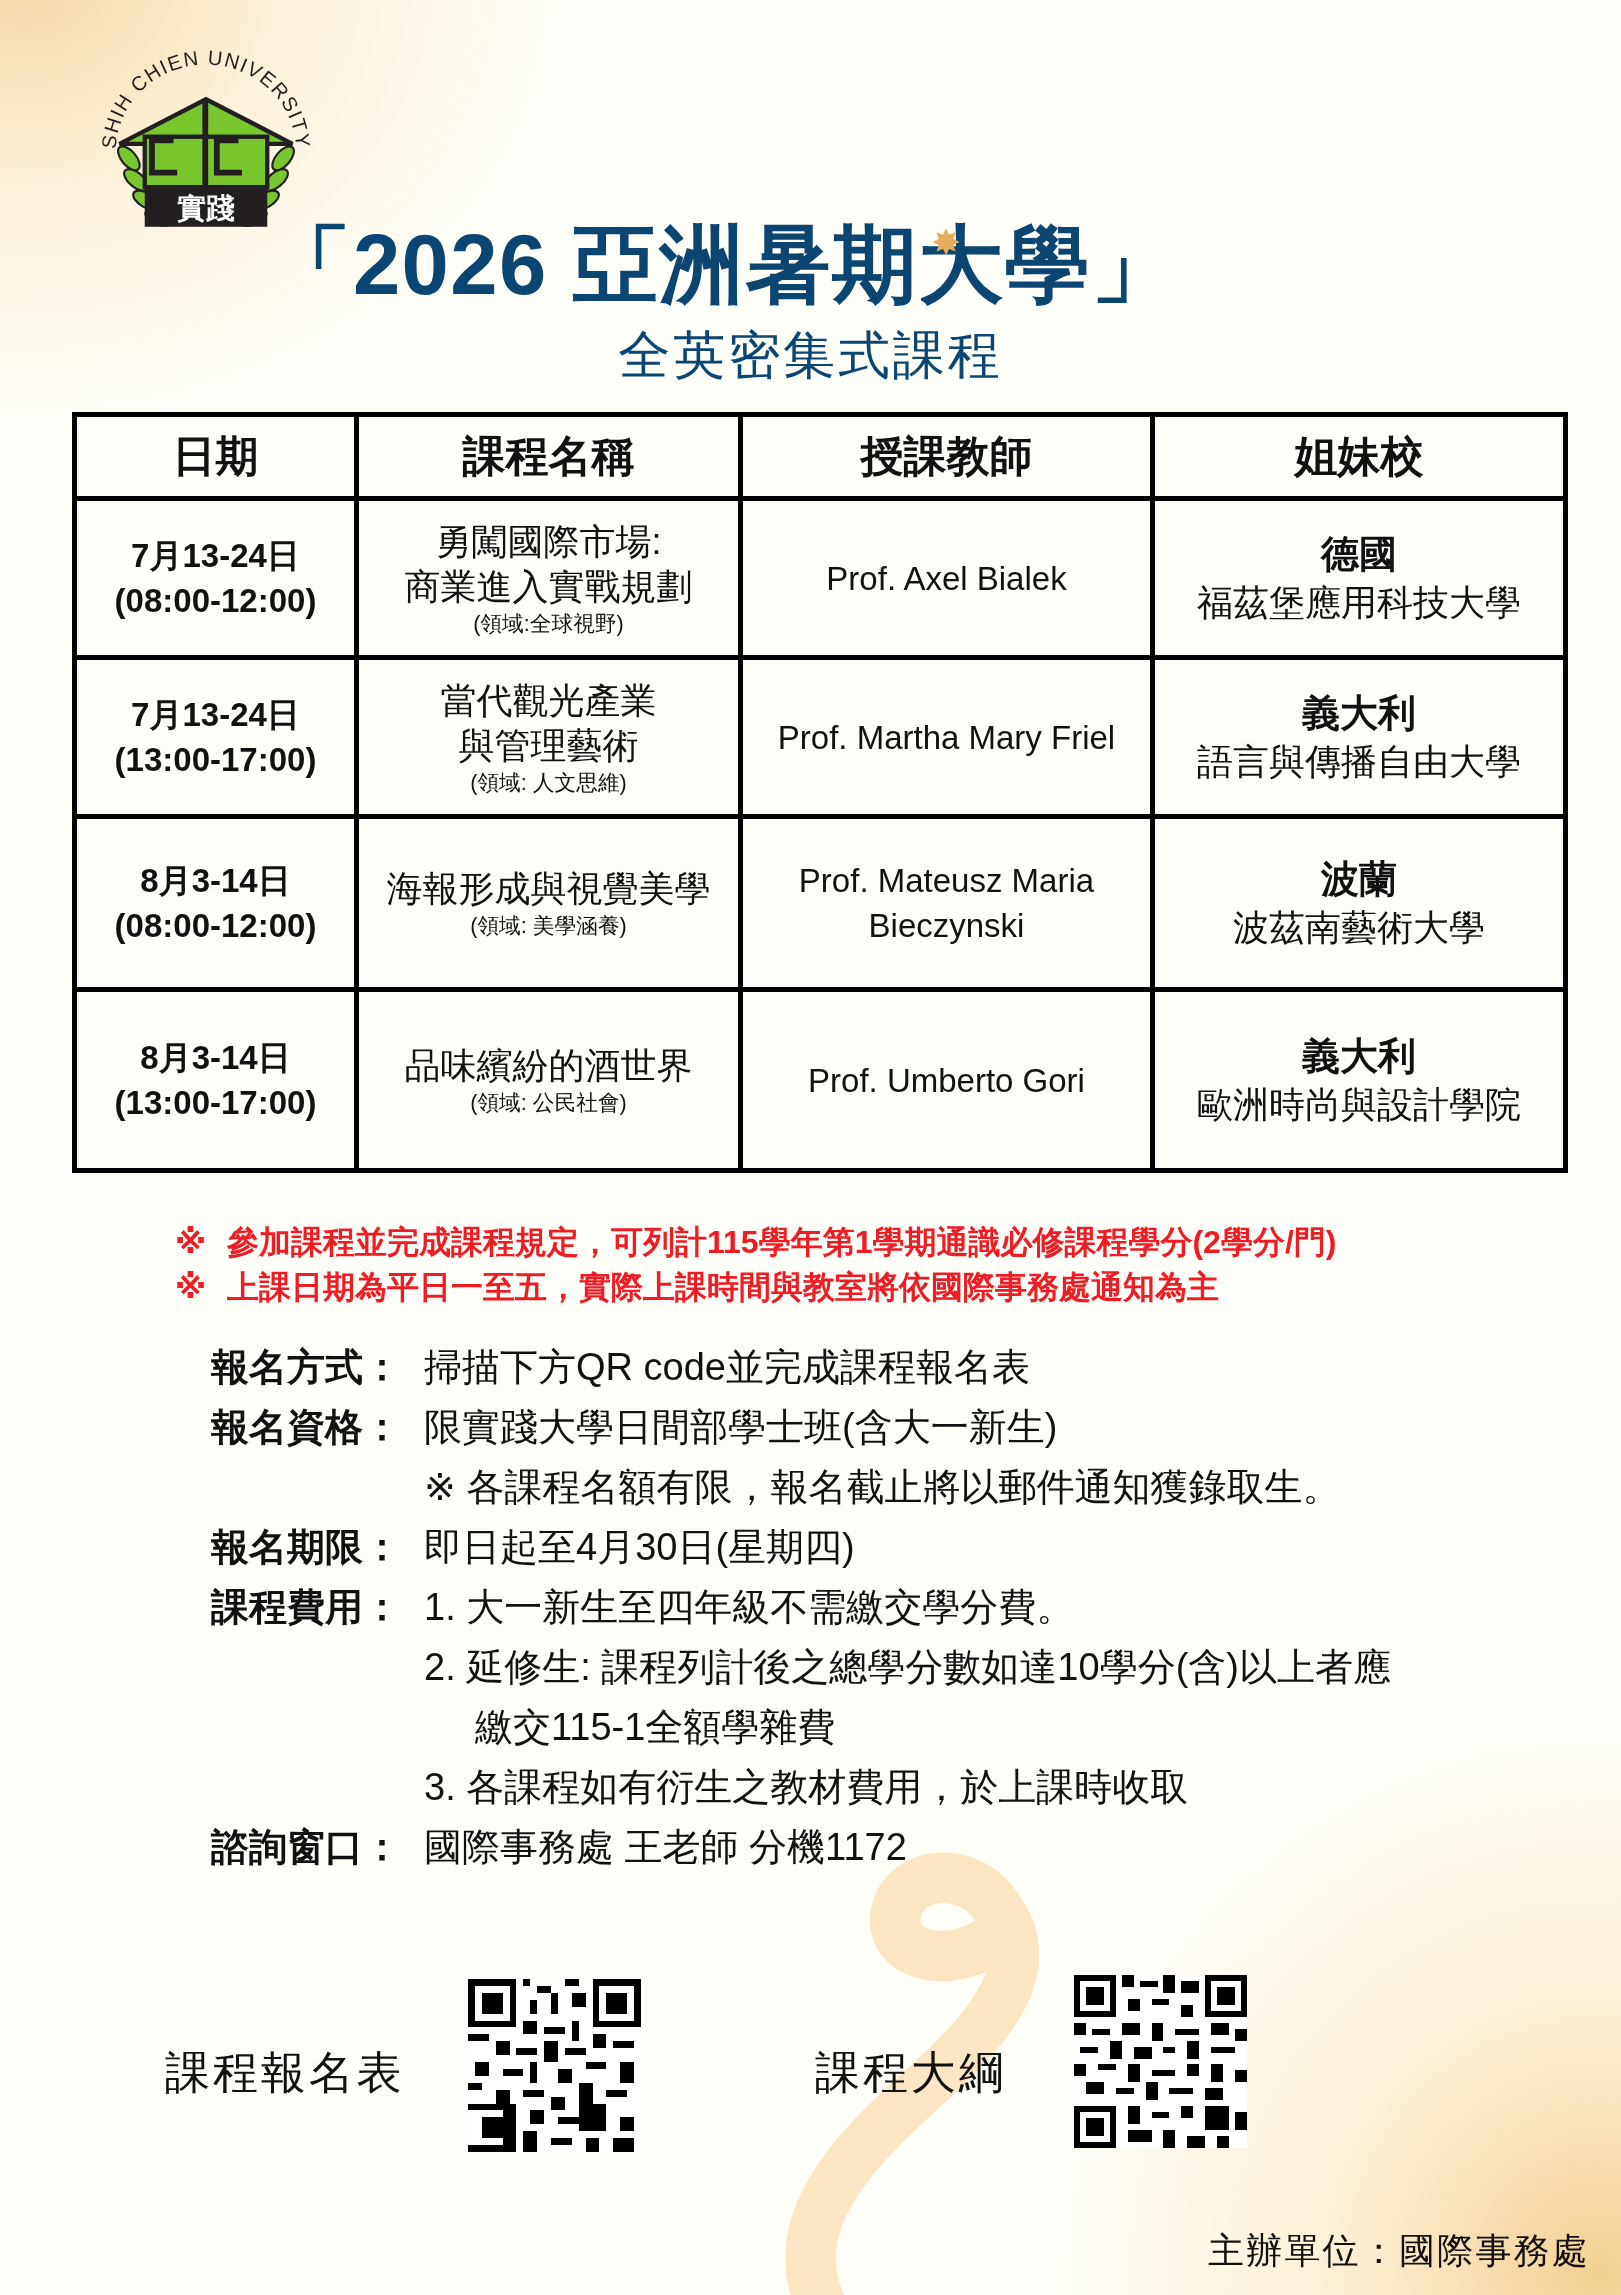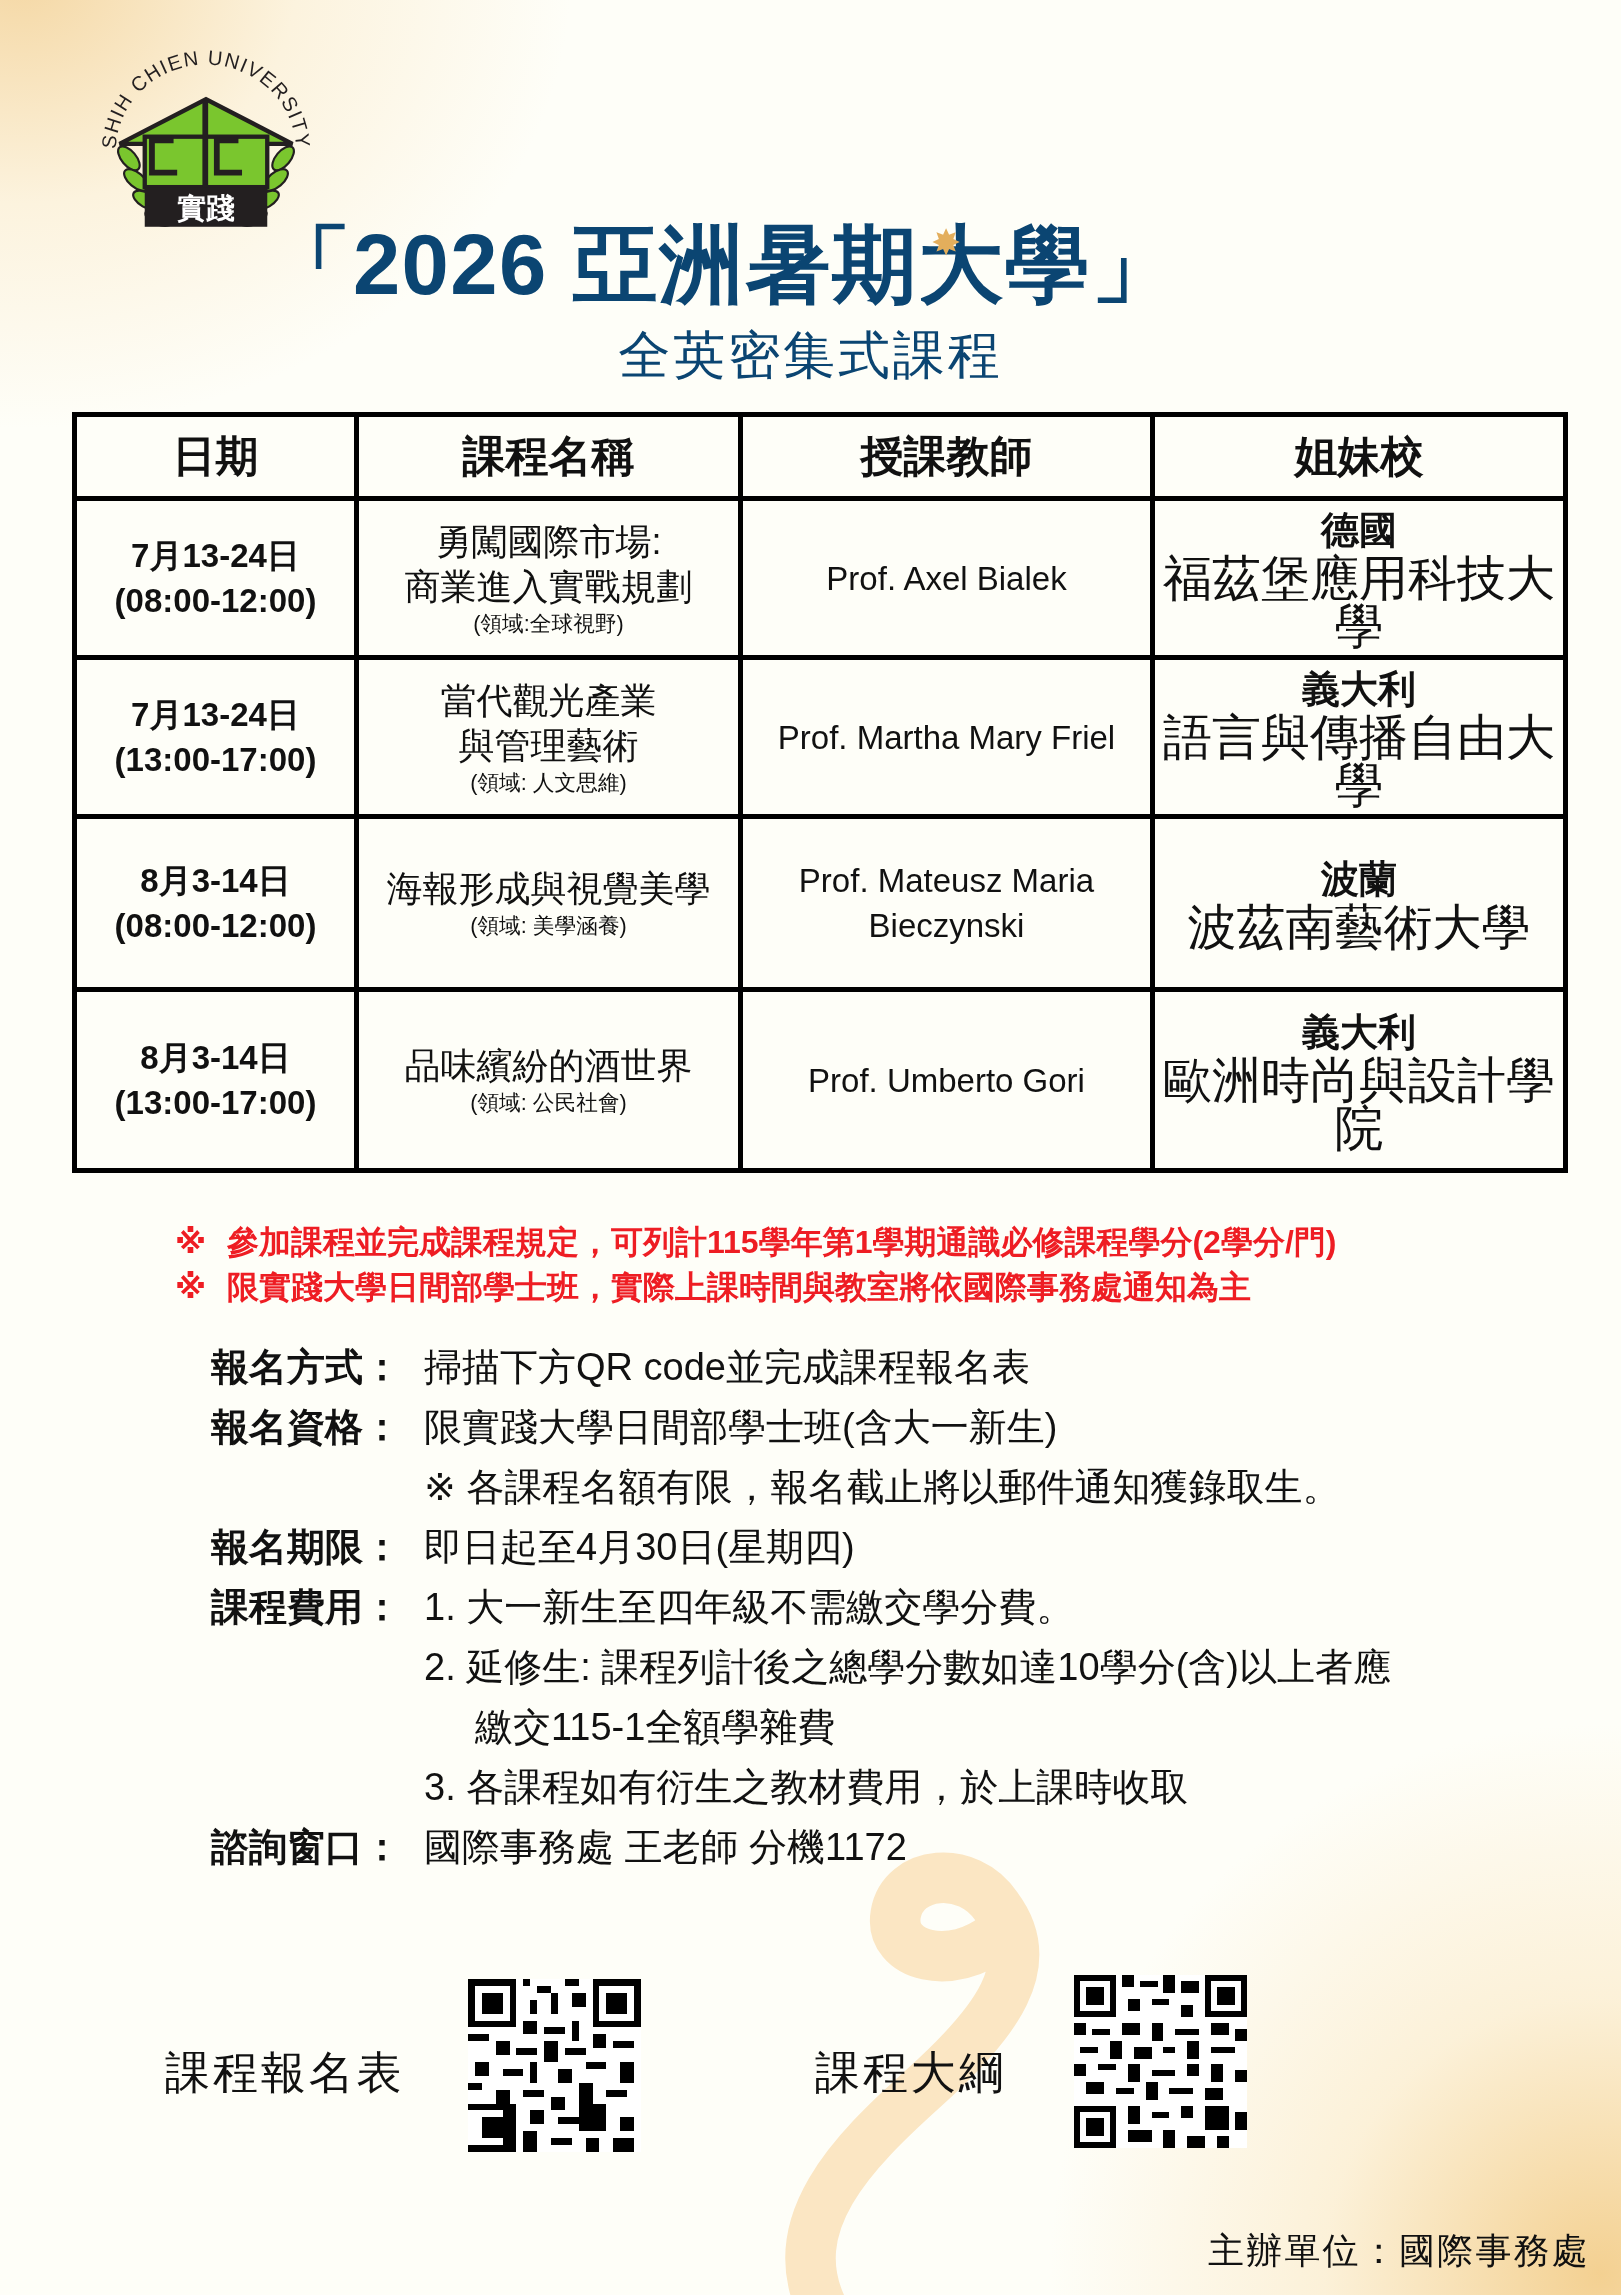--- a/index.html
+++ b/index.html
@@ -20,21 +20,21 @@
   table.sched{position:absolute;left:72px;top:412px;width:1490px;border-collapse:collapse;
     background:#fefef8;table-layout:fixed;border-radius:18px;}
   table.sched td, table.sched th{border:5px solid #000;text-align:center;vertical-align:middle;padding:0 2.9px;}
   table.sched th{height:79px;font-size:43px;font-weight:bold;}
   .c-date{width:282px;} .c-course{width:384px;} .c-teacher{width:412px;} .c-partner{width:413px;}
   .date-main,.date-time{font-size:33px;font-weight:bold;line-height:45px;display:block;}
   .course-name{font-size:36px;line-height:45px;display:block;}
   .course-domain{font-size:21.7px;line-height:29px;display:block;}
   .teacher{font-size:33px;line-height:45px;display:block;}
   .country{font-size:38px;font-weight:bold;line-height:49px;display:block;}
-  .school{font-size:49px;line-height:48px;display:block;font-family:Liberation Serif, serif;}
+  .school{font-size:36px;line-height:48px;display:block;}
   .notes{position:absolute;left:175px;top:1220px;color:#ee1d23;font-weight:bold;font-size:32px;line-height:45px;}
   .notes .mark{display:inline-block;width:52px;}
   .info{position:absolute;left:211px;top:1337px;font-size:38px;line-height:60px;}
   .info .row{display:flex;white-space:nowrap;}
   .info .lbl{font-weight:bold;width:213px;flex:none;}
   .info .indent{padding-left:213px;}
   .info .indent2{padding-left:264px;}
   .qr-label{position:absolute;font-size:45px;letter-spacing:2.9px;}
   .qr{position:absolute;width:173px;height:173px;background:#fff;}
   .organizer{position:absolute;left:1166px;top:2227px;font-size:36px;letter-spacing:2.2px;margin-left:42px;}
@@ -167,21 +167,21 @@
       <td>
           <span class="country">義大利</span>
           <span class="school">歐洲時尚與設計學院</span>
         </td>
     </tr>
   </tbody>
 </table>
 
 <div class="notes">
   <div><span class="mark">※</span><span>參加課程並完成課程規定，可列計115學年第1學期通識必修課程學分(2學分/門)</span></div>
-  <div><span class="mark">※</span><span>限實踐大學日間部學士班，實際上課時間與教室將依國際事務處通知為主</span></div>
+  <div><span class="mark">※</span><span>上課日期為平日一至五，實際上課時間與教室將依國際事務處通知為主</span></div>
 </div>
 
 <div class="info">
   <div class="row">
       <span class="lbl">報名方式：</span>
       <span>掃描下方QR code並完成課程報名表</span>
     </div>
   <div class="row">
       <span class="lbl">報名資格：</span>
       <span>限實踐大學日間部學士班(含大一新生)</span>

